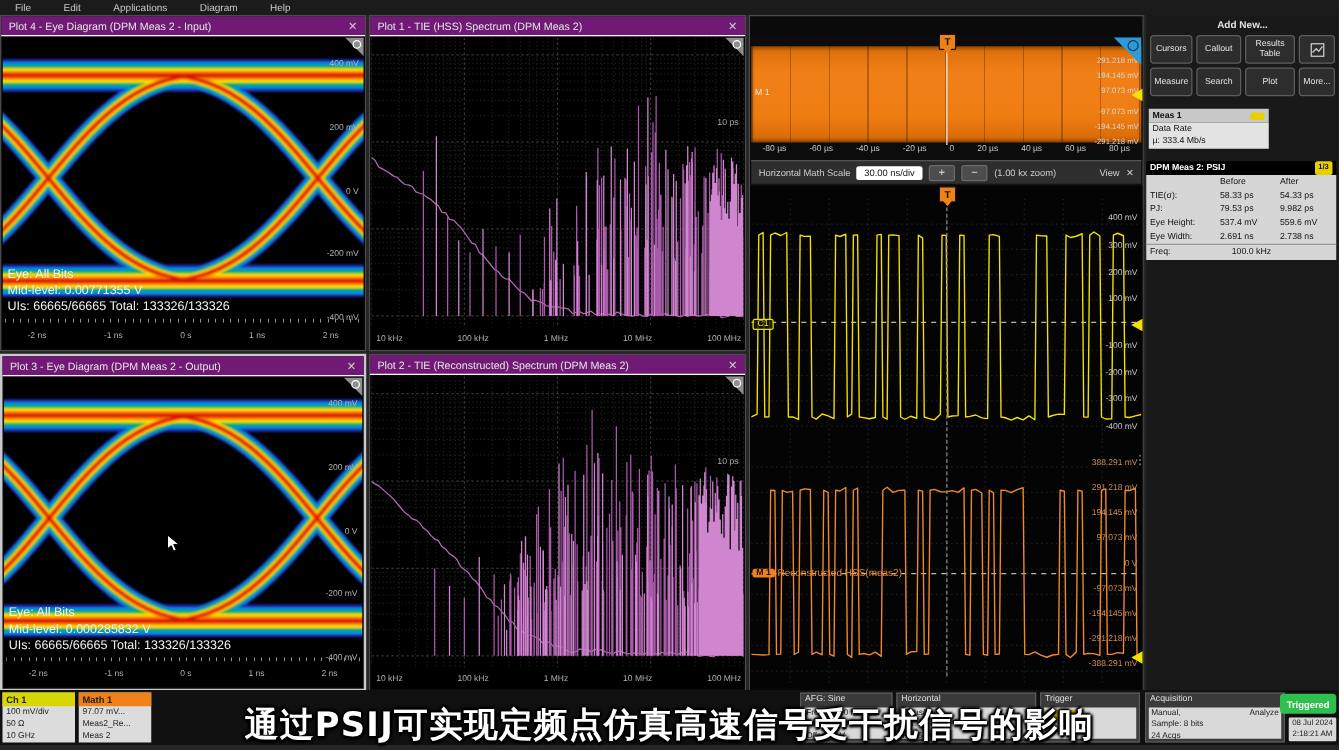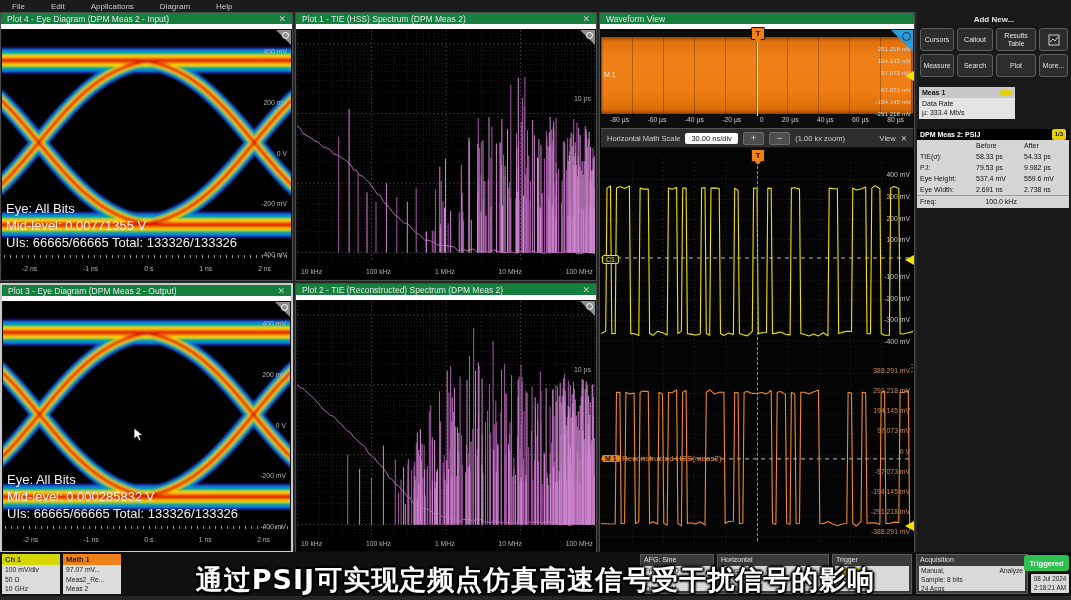--- a/index.html
+++ b/index.html
@@ -4,30 +4,30 @@
 <style>
 html,body{margin:0;padding:0;background:#262626}
 #app{position:relative;width:1071px;height:600px;background:#262626;overflow:hidden;
  font-family:"Liberation Sans",sans-serif;-webkit-font-smoothing:antialiased}
 
 #menubar{position:absolute;left:0;top:0;width:1071px;height:12px;background:#1b1b1b;display:flex;align-items:center;gap:26px;padding-left:12px;box-sizing:border-box}
 #menubar span{color:#c9c9c9;font-size:8px}
 
 .panel{position:absolute;background:#0a0a0a;border:1px solid #4b4b4b;box-sizing:border-box}
 .panel.sel{border:2px solid #c9c9c9}
-.tbar{position:absolute;left:0;right:0;top:0;height:16px;background:#15803d;border-bottom:5px solid #ffffff;color:#e6e6e6;font-size:8.5px;display:flex;align-items:center;justify-content:space-between;padding:0 6px;box-sizing:border-box}
+.tbar{position:absolute;left:0;right:0;top:0;height:16px;background:#701a75;border-bottom:1px solid #ffffff;color:#e6e6e6;font-size:8.5px;display:flex;align-items:center;justify-content:space-between;padding:0 6px;box-sizing:border-box}
 .tbar .x{color:#c9c9c9;font-size:9px}
 .pbody{position:absolute;left:1px;right:1px;bottom:1px;top:17px;background:#000;overflow:hidden}
 .cornerzoom{position:absolute;top:0;right:0;width:0;height:0;border-left:15px solid transparent;border-top:15px solid #8f8f8f;z-index:4}
 .cz-glass{position:absolute;top:2px;right:2px;width:5px;height:5px;border:1px solid #fff;border-radius:50%;z-index:5}
 .svgfill{position:absolute;left:0;right:0}
 .xticks{position:absolute;display:flex;justify-content:space-between;color:#b3b3b3;font-size:6.8px}
 .ytcol{position:absolute;display:flex;flex-direction:column;justify-content:space-between;align-items:flex-end;color:#b3b3b3;font-size:6.8px;text-align:right}
 .ruler{position:absolute;left:2px;right:2px;height:3px;background:repeating-linear-gradient(90deg,#909090 0 1px,transparent 1px 6px)}
-.eyeinfo{position:absolute;left:4px;bottom:27px;color:#f2f2f2;font-size:13px;line-height:1.3;z-index:3}
+.eyeinfo{position:absolute;left:4px;bottom:27px;color:#f2f2f2;font-size:10px;line-height:1.3;z-index:3}
 .yref{position:absolute;right:4px;top:26%;color:#aaa;font-size:7px}
 
 .ovband{position:absolute;left:1px;right:1px;background:linear-gradient(#dc6d08,#f08018 28%,#ef7d12 72%,#d66804);
  box-shadow:inset 0 2px 3px rgba(0,0,0,.35), inset 0 -2px 3px rgba(0,0,0,.35)}
 .ovgrid{position:absolute;inset:0;background:repeating-linear-gradient(90deg,rgba(40,20,0,.30) 0 1px,transparent 1px 31px)}
 .ovline{position:absolute;width:1px;background:#ececec;z-index:3}
 .tflag{position:absolute;width:12px;height:11px;background:#f08018;border:1px solid #161616;color:#101010;font-weight:bold;font-size:8px;line-height:11px;text-align:center;z-index:6;border-radius:1px}
 .tflag::after{content:'';position:absolute;left:2px;top:10px;border-left:4px solid transparent;border-right:4px solid transparent;border-top:5px solid #f08018}
 .arrowl{position:absolute;width:0;height:0;border-top:5px solid transparent;border-bottom:5px solid transparent;border-right:9px solid #f2e200;z-index:5}
 .nozoom{position:absolute;top:1px;right:1px;width:0;height:0;border-left:22px solid transparent;border-top:22px solid #2e9bd6;z-index:6}
@@ -277,23 +277,20 @@
           <span>10 kHz</span>
           <span>100 kHz</span>
           <span>1 MHz</span>
           <span>10 MHz</span>
           <span>100 MHz</span>
         </div>
     </div>
   </div>
 
   <div class="panel" style="left:599px;top:12px;width:316px;height:541px">
-    <div class="tbar" style="justify-content:flex-start">
-      <span>Waveform View</span>
-    </div>
 
     <div style="position:absolute;left:0;right:0;top:16px;height:99px;background:#0c0c0c">
       <div class="ovband" style="top:8px;height:77px">
           <div class="ovgrid"></div>
         </div>
       <span class="ovm1" style="left:4px;top:42px">M 1</span>
       <div class="ovline" style="left:157px;top:3px;height:84px"></div>
       <div class="tflag" style="left:151px;top:-2px">T</div>
       <div class="ytcol" style="right:3px;top:16px;height:72px;color:#d8d8d8;font-size:6.2px">
           <span>291.218 mV</span>

